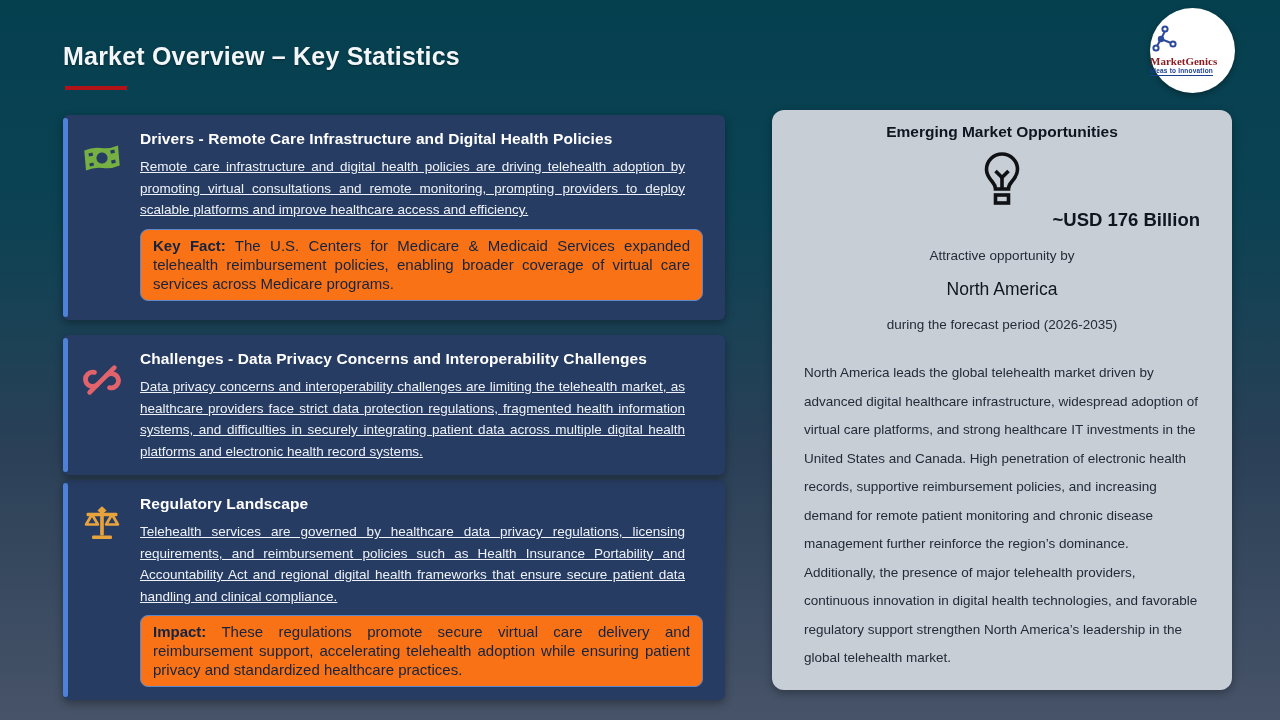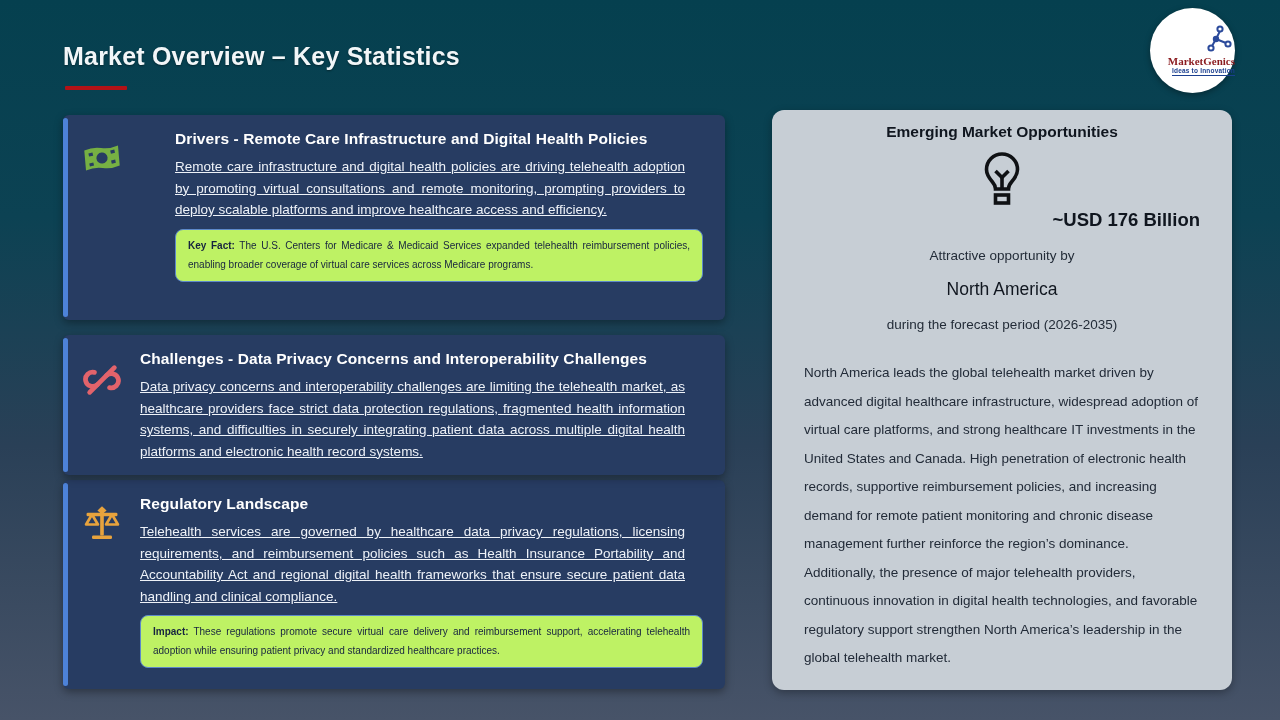--- a/index.html
+++ b/index.html
@@ -18,56 +18,56 @@
     text-shadow:0 1px 2px rgba(0,0,0,.4);
   }
   .title-underline {
     position:absolute; left:65px; top:86px; width:62px; height:4px;
     background:#b31217; border-radius:1px;
   }
   .logo {
     position:absolute; left:1150px; top:8px; width:85px; height:85px;
     background:#ffffff; border-radius:50%;
     box-shadow:0 2px 6px rgba(0,0,0,.35);
-    display:flex; flex-direction:column; align-items:flex-end; justify-content:center;
+    display:flex; flex-direction:column; align-items:flex-start; justify-content:center;
   }
   .logo-name { font-family:"Liberation Serif", serif; font-weight:bold; font-size:11px; color:#8b1b1f; margin-top:2px; }
   .logo-tagline { font-size:6.5px; font-weight:bold; color:#1b3f8f; border-bottom:1px solid #1b3f8f; padding-bottom:1px; letter-spacing:.2px; }
 
   
   .card {
     position:absolute; left:63px; width:662px;
     background:#273c62; border-radius:6px;
     box-shadow:0 3px 9px rgba(0,0,0,.35);
     display:flex; padding:13px 22px 13px 0;
   }
   .card::before {
     content:""; position:absolute; left:0; top:3px; bottom:3px; width:5px;
     background:#4d82d8; border-radius:4px;
   }
-  .card-1 { top:115px; min-height:205px;gap:35px; }
+  .card-1 { top:115px; min-height:205px; }
   .card-2 { top:335px; min-height:131px; }
   .card-3 { top:480px; min-height:209px; }
 
   .icon-col { flex:0 0 77px; display:flex; justify-content:center; padding-top:13px; }
   .content-col { flex:1; }
 
   .card-heading {
     font-size:15.5px; font-weight:bold; color:#ffffff; letter-spacing:.1px;
     margin-bottom:8px; margin-top:2px;
   }
   .card-body {
     font-size:13.5px; line-height:21.5px; color:#eef2f8;
     text-align:justify; margin-right:18px;text-decoration:underline;
   }
   .callout {
-    margin-top:8px; margin-right:0; background:#bef264;
+    margin-top:8px; margin-right:0; background:#f97316;
     border:1.5px solid #5d88c9; border-radius:8px;
     padding:6px 12px 7px 12px;
-    font-size:10px; line-height:19px; color:#16233f; text-align:justify;
+    font-size:15px; line-height:19px; color:#16233f; text-align:justify;
   }
   .callout-label { font-weight:bold; }
 
   
   .opportunity-panel {
     position:absolute; left:772px; top:110px; width:460px; height:580px;
     background:#c7ced5; border-radius:12px;
     box-shadow:0 3px 9px rgba(0,0,0,.3);
     padding:13px 32px; text-align:center; color:#1a222e;
   }

